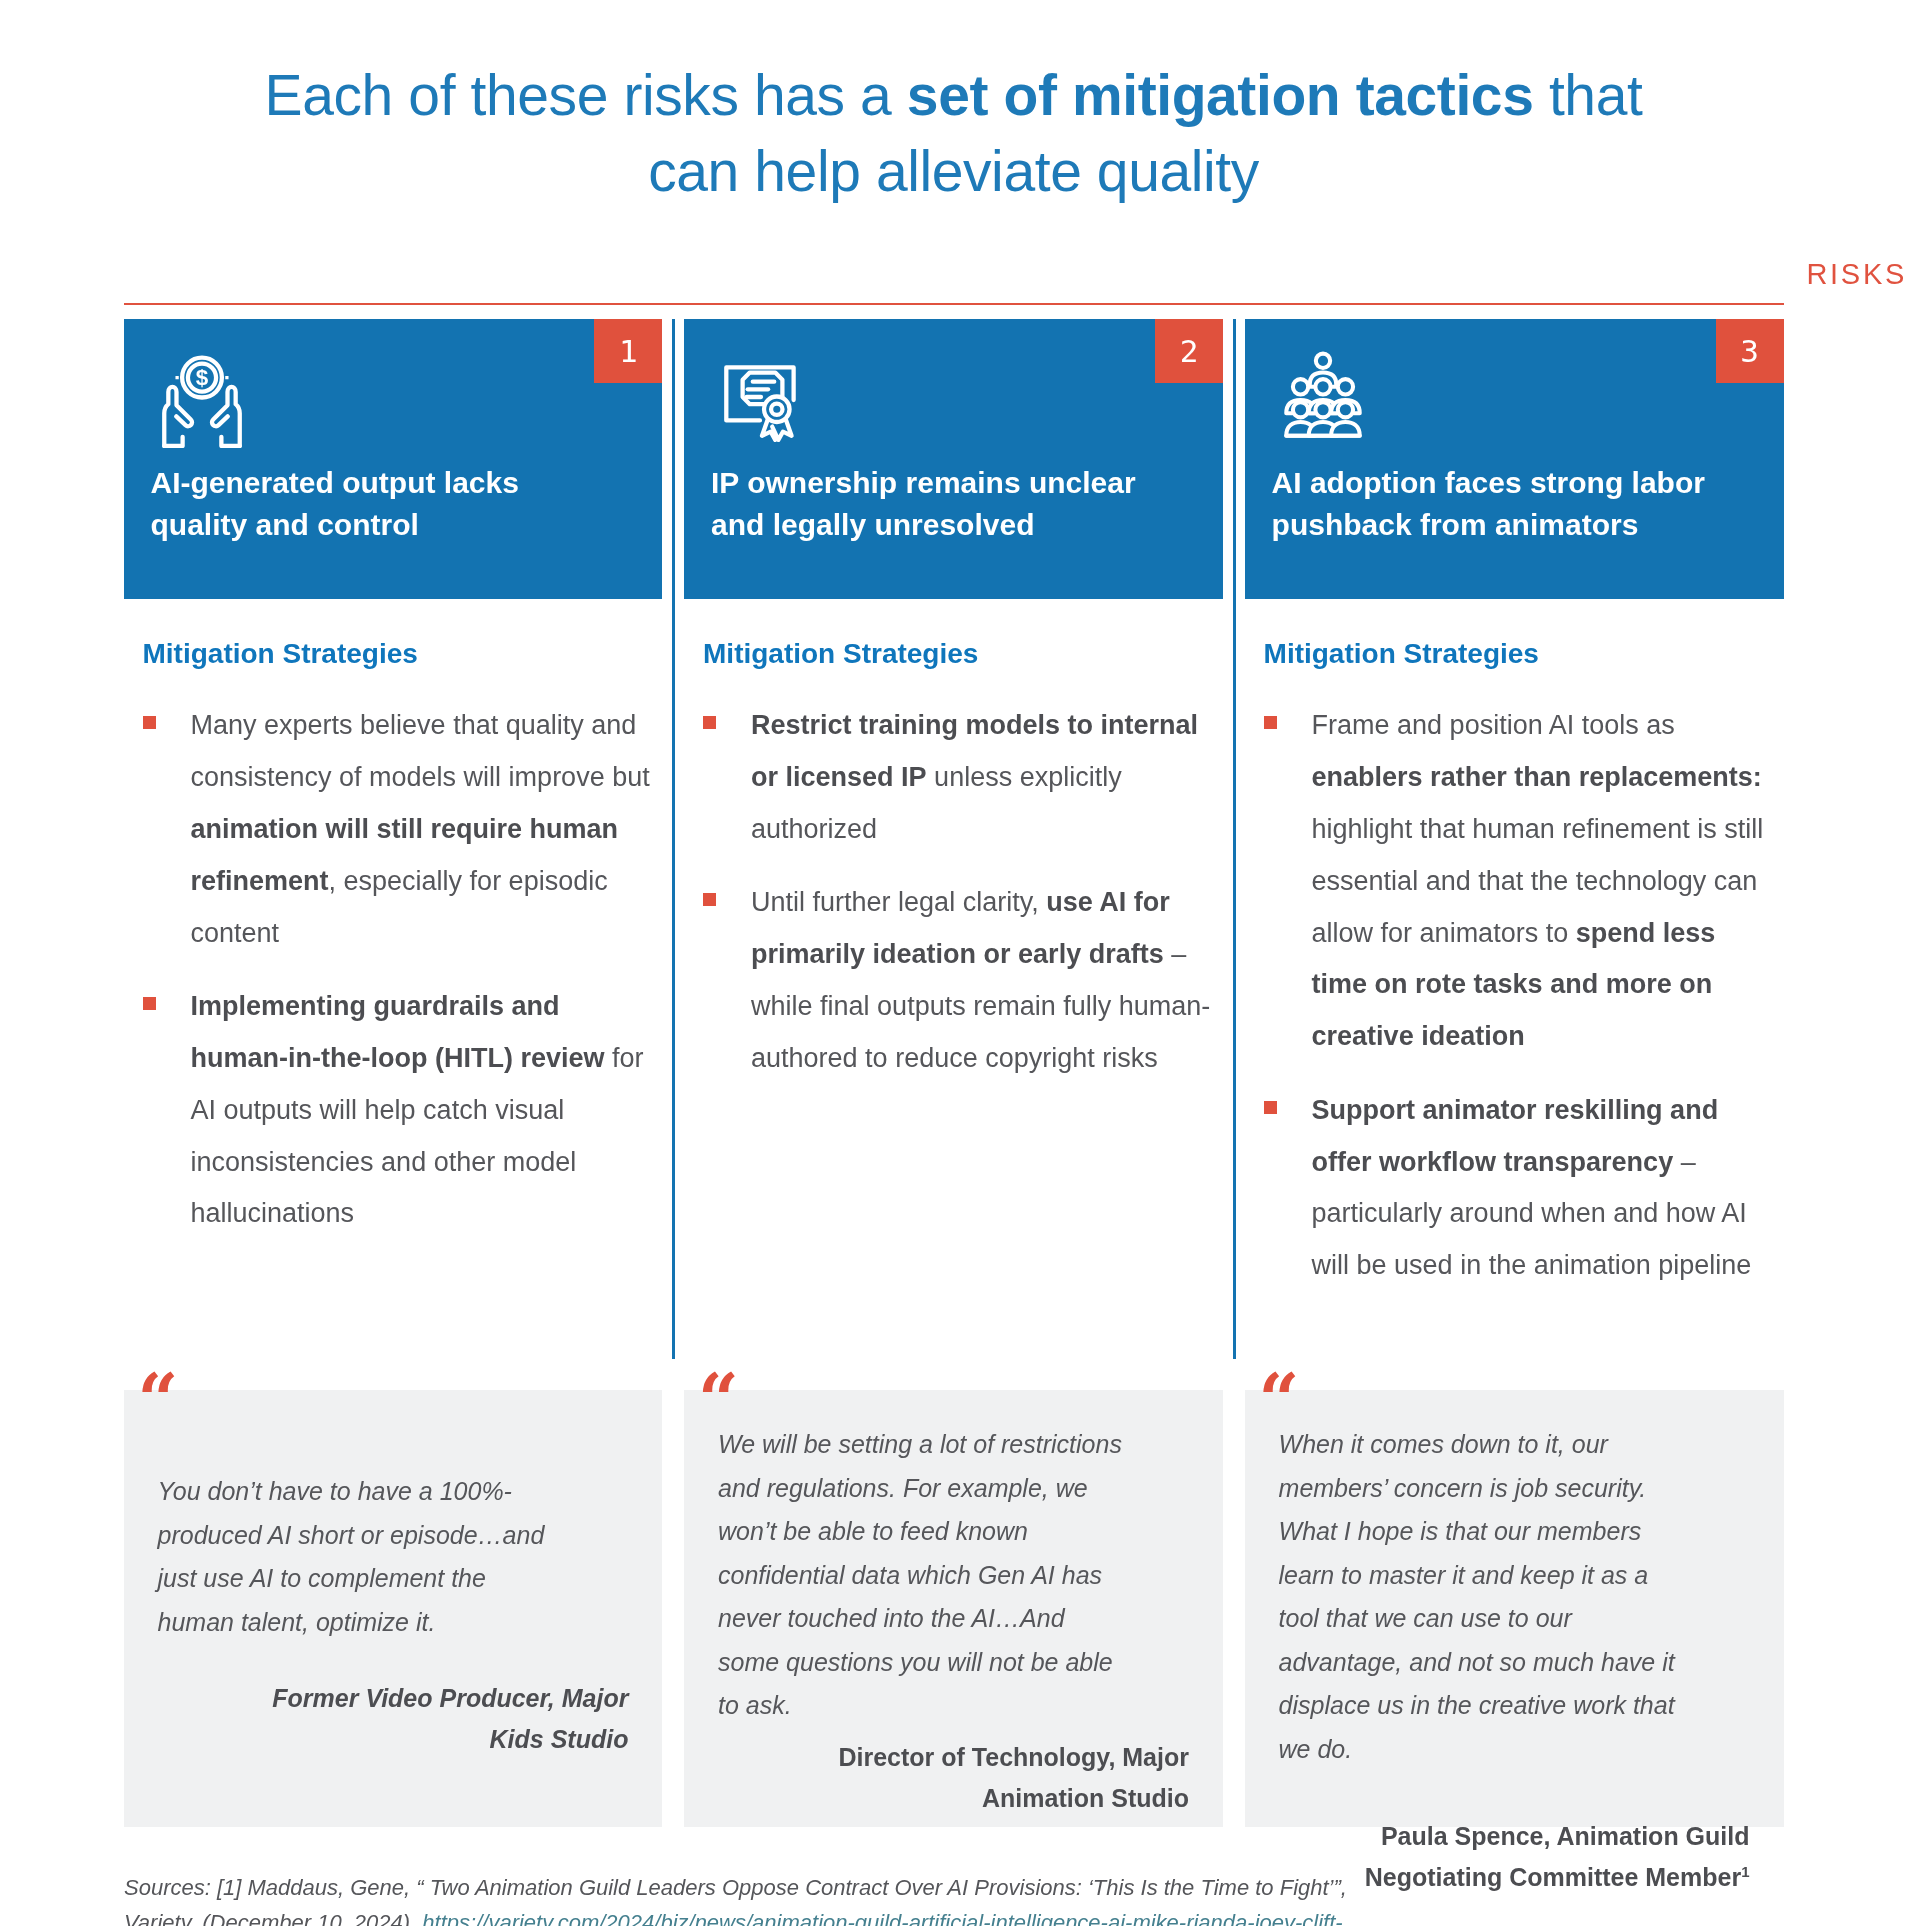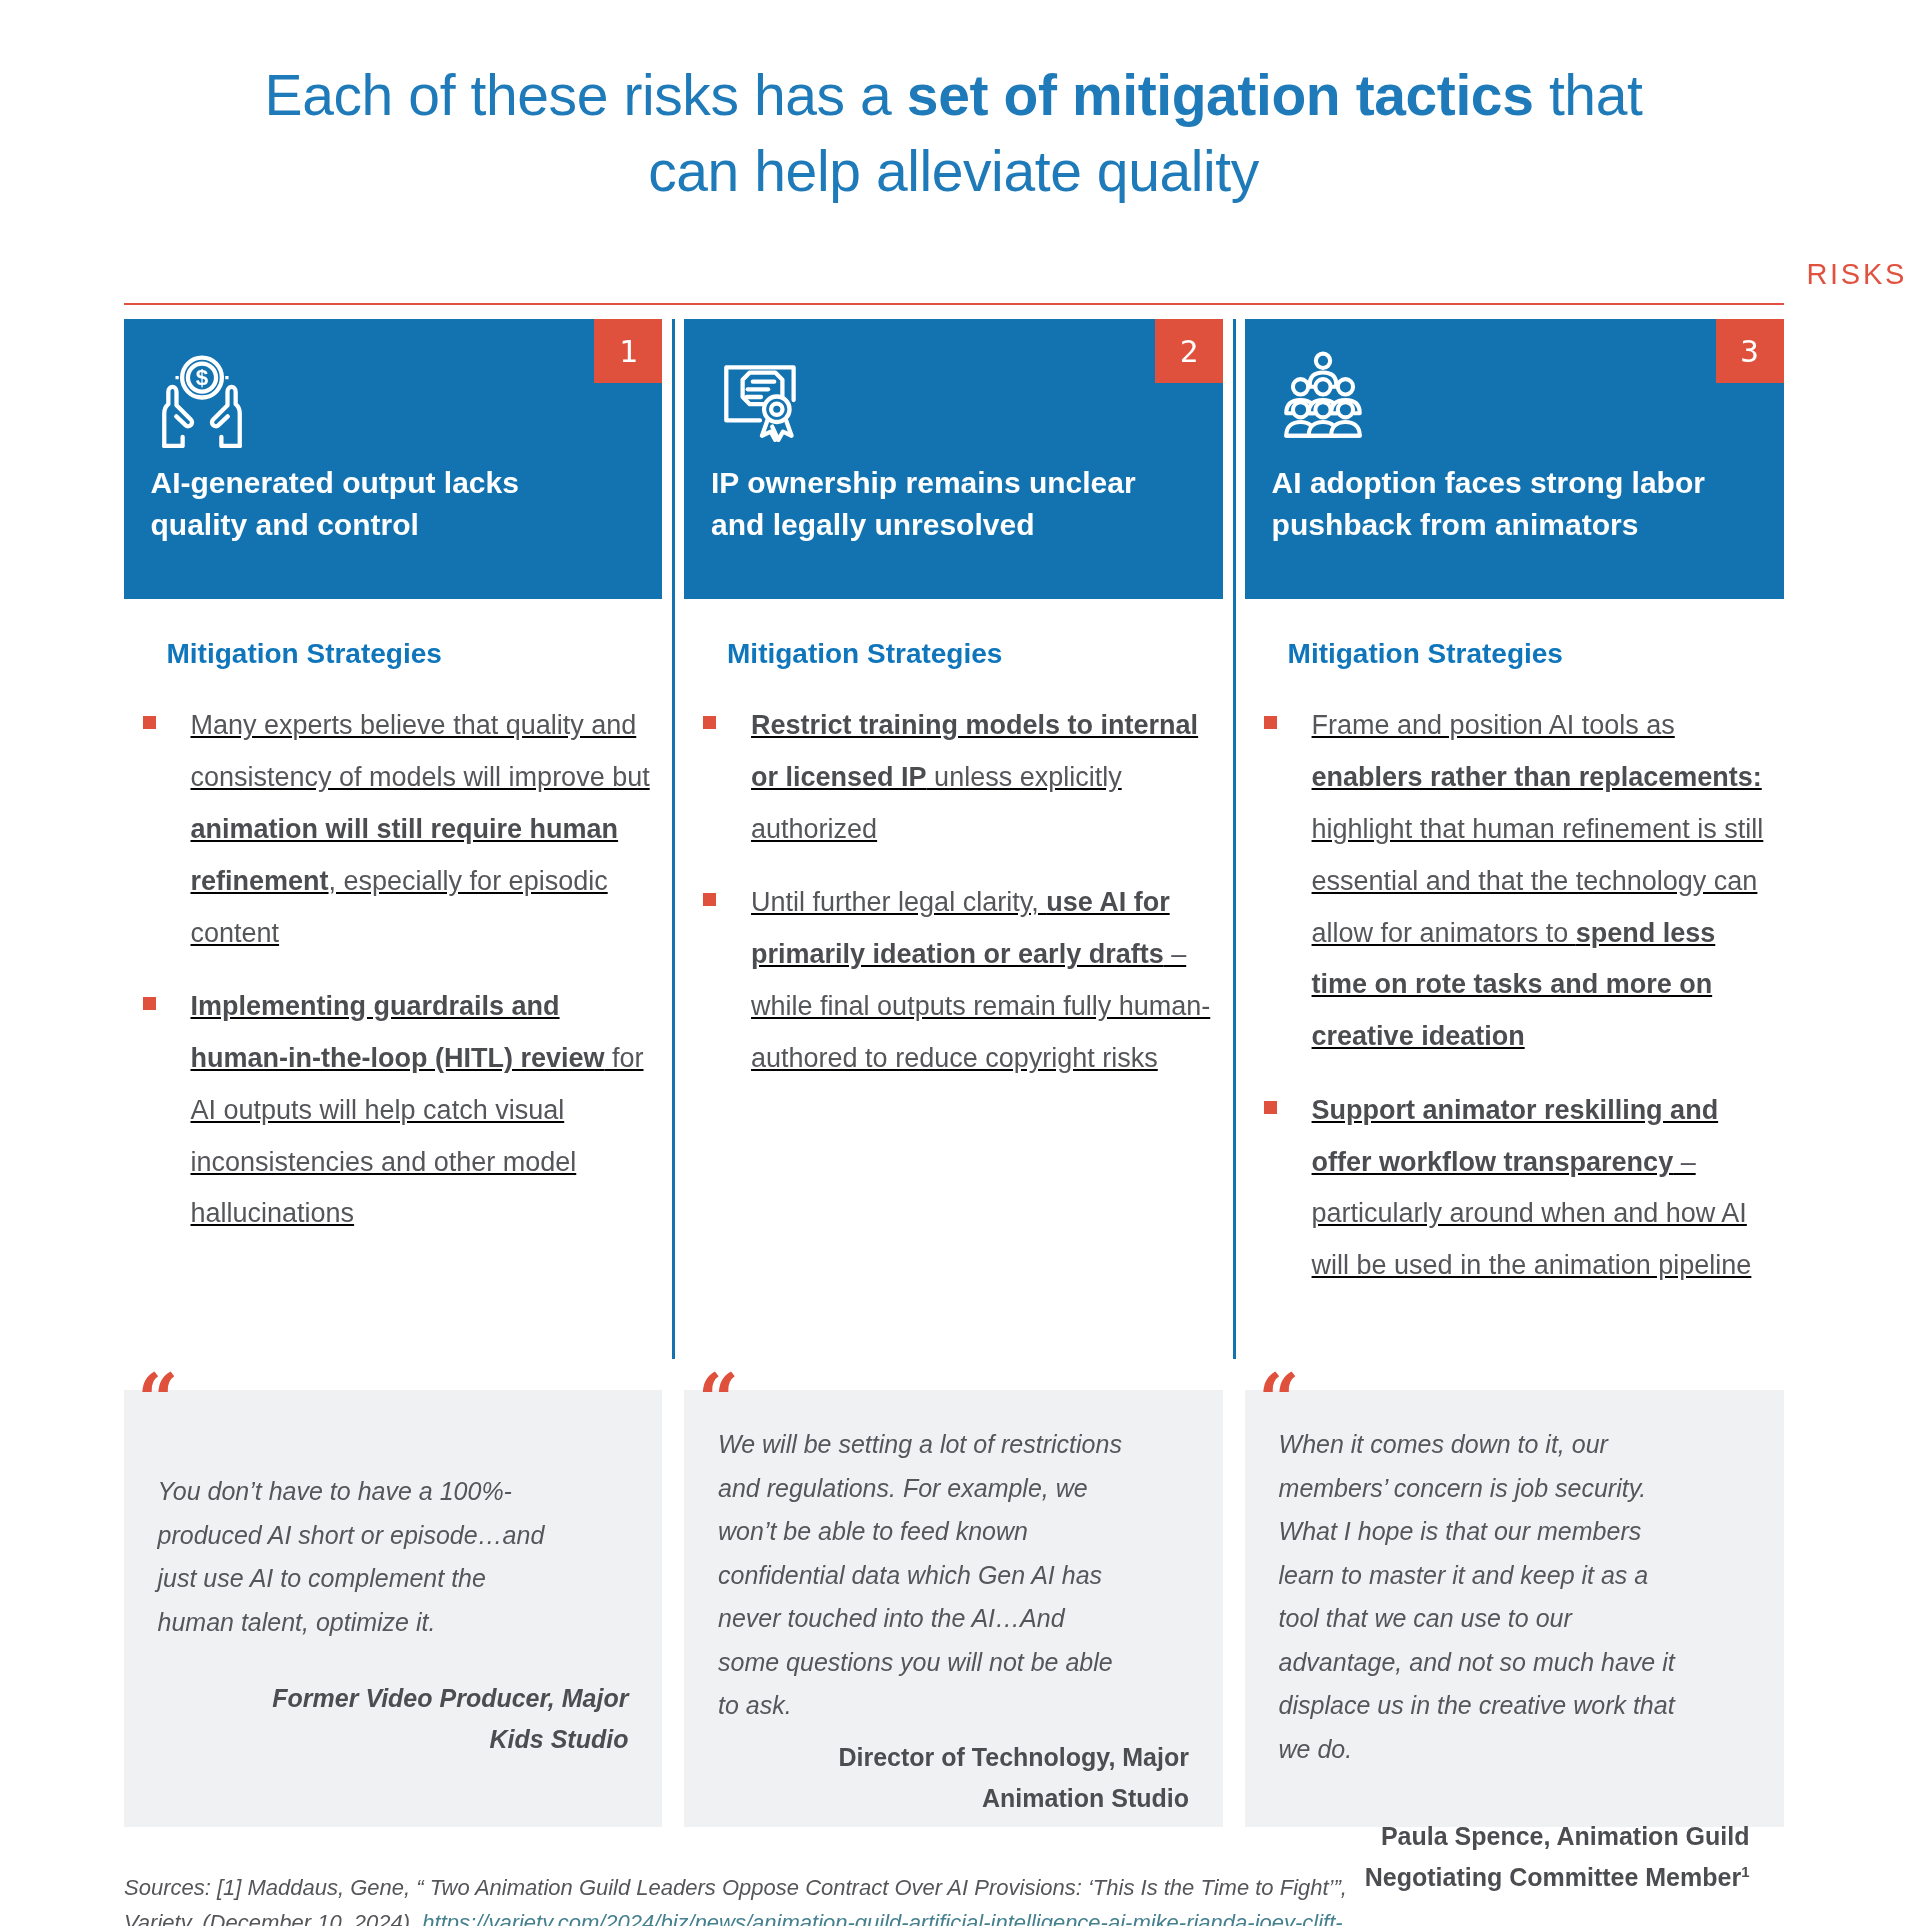--- a/index.html
+++ b/index.html
@@ -29,22 +29,22 @@
   .risk-box { position:relative; height:280px; background:#1373b1; padding:27px 27px 0 27px; color:#fff; }
   .badge { position:absolute; top:0; right:0; width:68px; height:64px; background:#e0513d;
            display:flex; align-items:center; justify-content:center;
            font-family:"DejaVu Sans Mono", monospace; font-size:31px; color:#ffffff; }
   .risk-icon svg { width:102px; height:102px; display:block; }
   .risk-header { margin-top:14px; font-size:30px; font-weight:700; line-height:1.40;
                  white-space:pre-line; letter-spacing:0px; }
 
   
   .mitigation { margin-top:39px; padding:0 5.4px 0 19px; }
-  .mit-heading { color:#0f76bc; font-size:28px; font-weight:700;margin-left:24px; }
-  .bullets { margin-top:30px; display:flex; flex-direction:column; gap:21.6px;text-decoration:underline; }
+  .mit-heading { color:#0f76bc; font-size:28px; font-weight:700; }
+  .bullets { margin-top:30px; display:flex; flex-direction:column; gap:21.6px; }
   .bullet-item { display:flex; align-items:flex-start; }
   .bullet-square { flex:0 0 13px; width:13px; height:13px; background:#e0513d; margin-top:16px; }
   .bullet-text { margin-left:35px; font-size:27px; line-height:1.92; color:#55565a; }
   .bullet-text b { color:#4c4d51; }
 
   
   .quote-box { position:absolute; top:1071px; left:0; right:0; height:437px; background:#f0f1f2;
                padding:0 34px; }
   .quote-mark { position:absolute; top:-25px; left:14px; color:#e0513d;
                 font-family:"DejaVu Serif", serif; font-weight:700; font-size:71px; line-height:1; }

